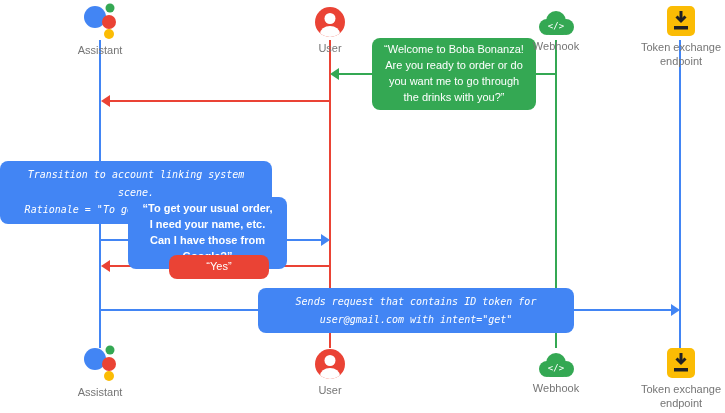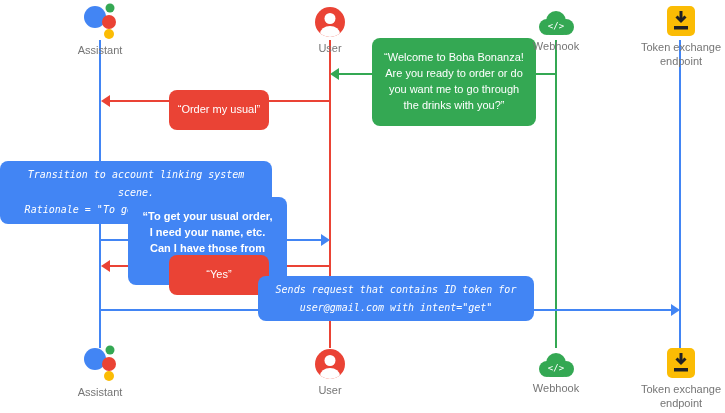--- a/index.html
+++ b/index.html
@@ -13,21 +13,21 @@
   .head-right{position:absolute;width:0;height:0;z-index:2;
               border-top:6px solid transparent;border-bottom:6px solid transparent;
               border-left:9px solid transparent;}
   .bg-blue{background:#4285F4;}
   .bg-red{background:#EA4335;}
   .bg-green{background:#34A853;}
   .hl-red{border-right-color:#EA4335;}
   .hl-green{border-right-color:#34A853;}
   .hr-blue{border-left-color:#4285F4;}
   .bubble{position:absolute;z-index:3;border-radius:8px;color:#ffffff;text-align:center;
-          white-space:pre-line;box-sizing:border-box;padding:12px 8px;}
+          white-space:pre-line;box-sizing:border-box;padding:4px 8px;}
   .sans{font:11px/1.45 "Liberation Sans",sans-serif;}
   .mono{font:italic 10px/1.75 "DejaVu Sans Mono",monospace;padding:5px 8px;}
   .actor{position:absolute;z-index:4;width:90px;display:flex;flex-direction:column;
          align-items:center;gap:4px;}
   .actor.narrow{width:84px;justify-content:space-between;}
   .actor-label{font:11px/1.25 "Liberation Sans",sans-serif;color:#757575;text-align:center;}
 </style>
 </head>
 <body>
 
@@ -51,32 +51,31 @@
   <div class="head-left hl-red" style="left:101px;top:260px;"></div>
 
   <div class="aline bg-blue" style="left:101px;top:309px;width:570px;"></div>
   <div class="head-right hr-blue" style="left:671px;top:304px;"></div>
 
   <div class="bubble sans bg-green" style="left:372px;top:38px;width:164px;">“Welcome to Boba Bonanza!
 Are you ready to order or do
 you want me to go through
 the drinks with you?”</div>
 
-  <div class="bubble sans bg-red" style="left:169px;top:90px;width:100px;">“Order my usual”</div>
 
   <div class="bubble mono bg-blue" style="left:0px;top:120px;width:272px;margin-top:41px;">Transition to account linking system scene.
 Rationale = "To get your usual order"</div>
 
   <div class="bubble sans bg-blue" style="left:128px;top:197px;width:159px;font-weight:bold;">“To get your usual order,
 I need your name, etc.
 Can I have those from Google?”</div>
 
   <div class="bubble sans bg-red" style="left:169px;top:255px;width:100px;">“Yes”</div>
 
-  <div class="bubble mono bg-blue" style="left:258px;top:276px;width:276px;">Sends request that contains ID token for
+  <div class="bubble mono bg-blue" style="left:258px;top:288px;width:316px;">Sends request that contains ID token for
 user@gmail.com with intent="get"</div>
 
   <div class="actor" style="left:55px;top:2px;">
     <svg width="34" height="38" viewBox="0 0 34 38">
       <circle cx="12" cy="15" r="11" fill="#4285F4"></circle>
       <circle cx="27" cy="6" r="4.5" fill="#34A853"></circle>
       <circle cx="26" cy="20" r="7" fill="#EA4335"></circle>
       <circle cx="26" cy="32" r="5" fill="#FBBC04"></circle>
     </svg>
     <div class="actor-label">Assistant</div>

